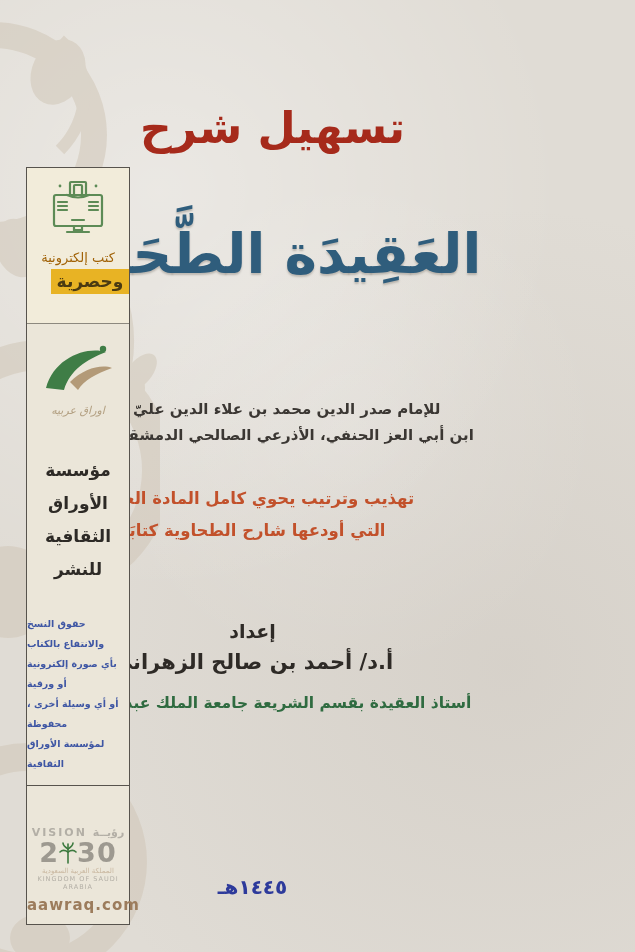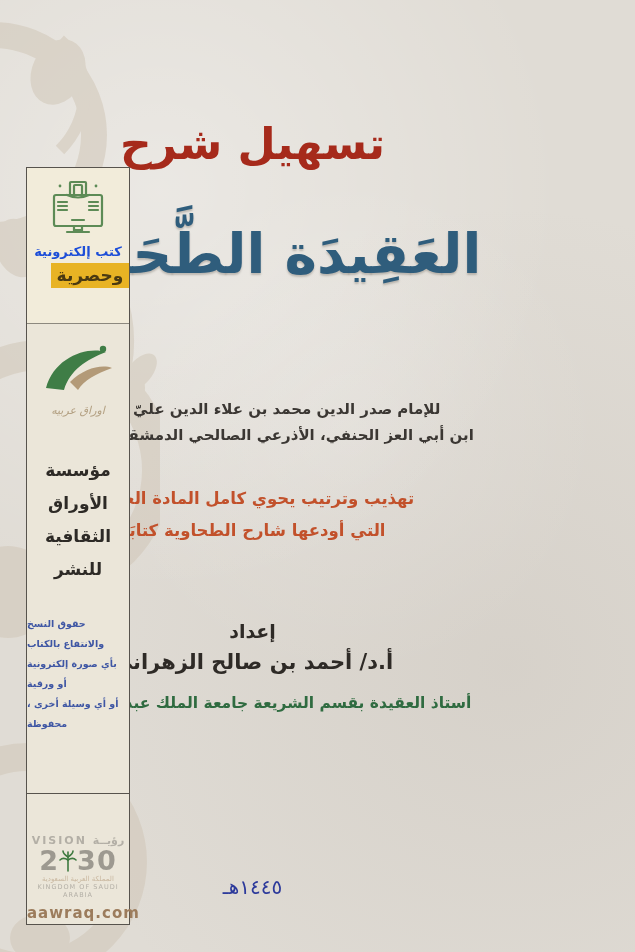--- a/index.html
+++ b/index.html
@@ -18,24 +18,25 @@
       radial-gradient(circle at 55% 45%, rgba(255,255,255,.20), rgba(255,255,255,0) 40%),
       #e0dcd5;
     direction:rtl;
   }
   .arabesque{position:absolute;top:0;left:0;pointer-events:none;}
 
   .main{position:absolute;top:0;right:130px;left:130px;width:auto;}
   .main .block{position:absolute;left:-130px;width:505px;text-align:center;}
 
   .series-title{
-    top:118px;
+    top:102px;
     font-size:44px;font-weight:bold;
     color:#a62a1b;
     letter-spacing:0;
+    padding-left:20px;
   }
   .main-title{
     top:212px;
     font-size:55px;font-weight:bold;line-height:1.55;
     color:#2f5d7c;
     text-shadow:0 2px 2px rgba(60,50,40,.25);
   }
   .author{
     top:396px;
     font-size:15px;font-weight:bold;line-height:1.75;
@@ -53,21 +54,21 @@
   .preparer-name{
     top:650px;
     font-size:21px;font-weight:bold;color:#2e2a26;
   }
   .preparer-role{
     top:694px;
     font-size:15.5px;font-weight:bold;color:#2f6b40;
   }
   .years{
     top:872px;
-    font-size:20px;font-weight:normal;line-height:1.5;
+    font-size:20px;font-weight:bold;line-height:1.5;
     color:#2d3a9b;
   }
 
   
   .strip{
     position:absolute;
     left:26px;top:167px;
     width:104px;height:758px;
     box-sizing:border-box;
     background:#ebe6d9;
@@ -76,22 +77,22 @@
   }
   .cell-ebooks{
     box-sizing:border-box;
     height:156px;
     background:#f2ecda;
     border-bottom:1px solid #8d897f;
     text-align:center;
     padding-top:12px;
   }
   .ebooks-line1{
-    margin-top:2px;
-    font-size:13px;font-weight:bold;color:#1d4ed8;
+    margin-top:8px;
+    font-size:13px;font-weight:normal;color:#a16207;
   }
   .ebooks-line2{
     margin:4px auto 0 38px;
     width:78px;
     background:#e8b324;
     color:#4a3a12;
     font-size:17px;font-weight:bold;
     padding:2px 0 3px;
   }
   .cell-awraq{
@@ -110,21 +111,21 @@
     line-height:33px;
   }
   .copyright{
     margin-top:28px;
     text-align:left;
     font-size:9.5px;font-weight:bold;color:#3e56a4;
     line-height:20px;
   }
   .cell-vision{
     position:absolute;
-    bottom:0;left:0;right:0;
+    bottom:8px;left:0;right:0;
     box-sizing:border-box;
     height:131px;
     border-top:1px solid #57534d;
     text-align:center;
     padding-top:40px;
     direction:ltr;
   }
   .vision-row1{
     font-size:11px;color:#b3afa6;letter-spacing:2px;
     font-weight:bold;
@@ -228,20 +229,21 @@
       <div>مؤسسة</div>
       <div>الأوراق</div>
       <div>الثقافية</div>
       <div>للنشر</div>
     </div>
 
     <div class="copyright">
       <div>حقوق النسخ والانتفاع بالكتاب</div>
       <div>بأي صورة إلكترونية أو ورقية</div>
       <div>أو أي وسيلة أخرى ، محفوظة</div>
+      <div>لمؤسسة الأوراق الثقافية</div>
     </div>
 
     <div class="cell-vision">
       <div class="vision-row1">
         <span>VISION</span>
         <span class="v-ar">رؤيــة</span>
       </div>
       <div class="vision-year">
         <span>2</span><svg width="18" height="22" viewBox="0 0 18 22" fill="none" stroke="#3d7a3f" stroke-width="1.6" stroke-linecap="round">
           <path d="M9,21 V8"></path>

